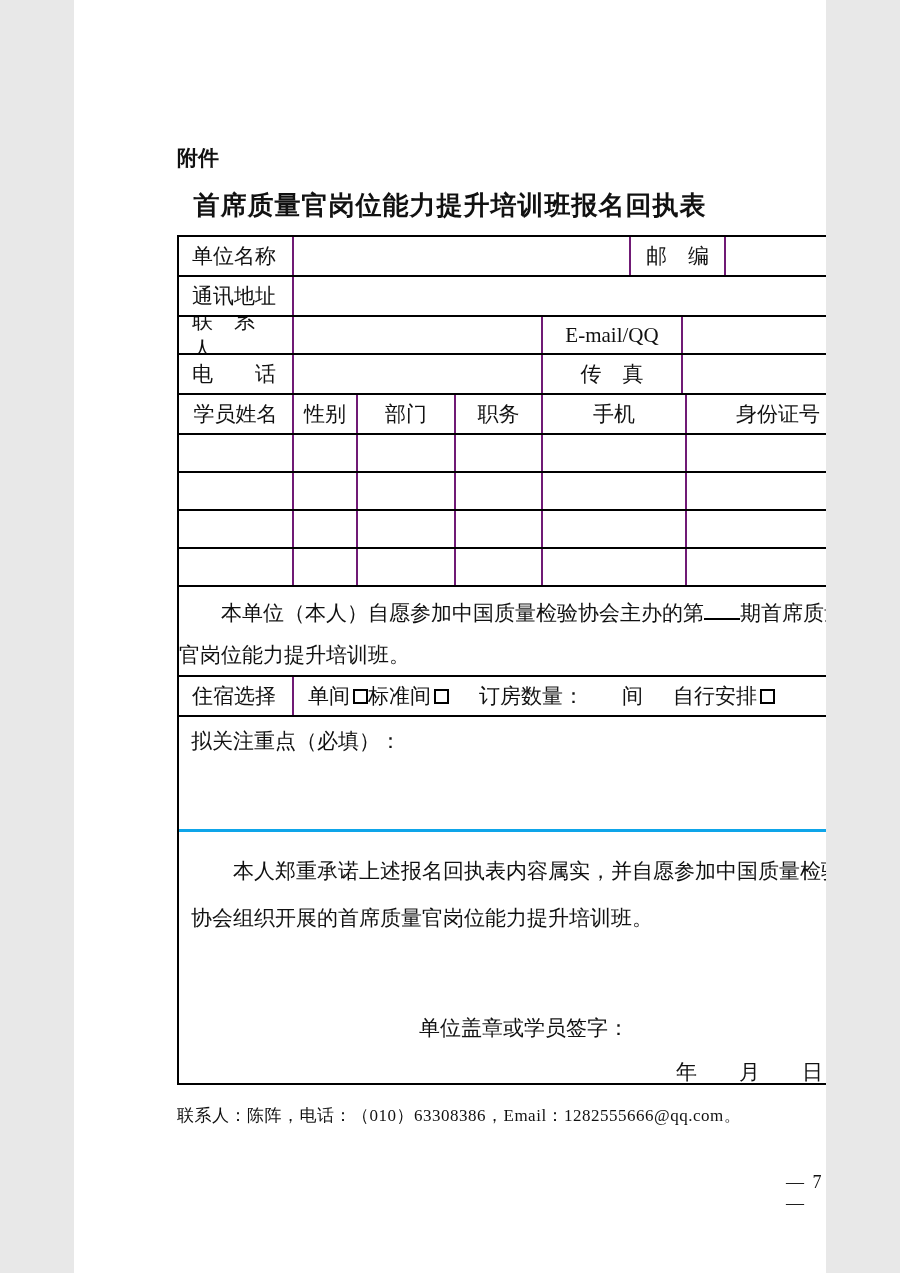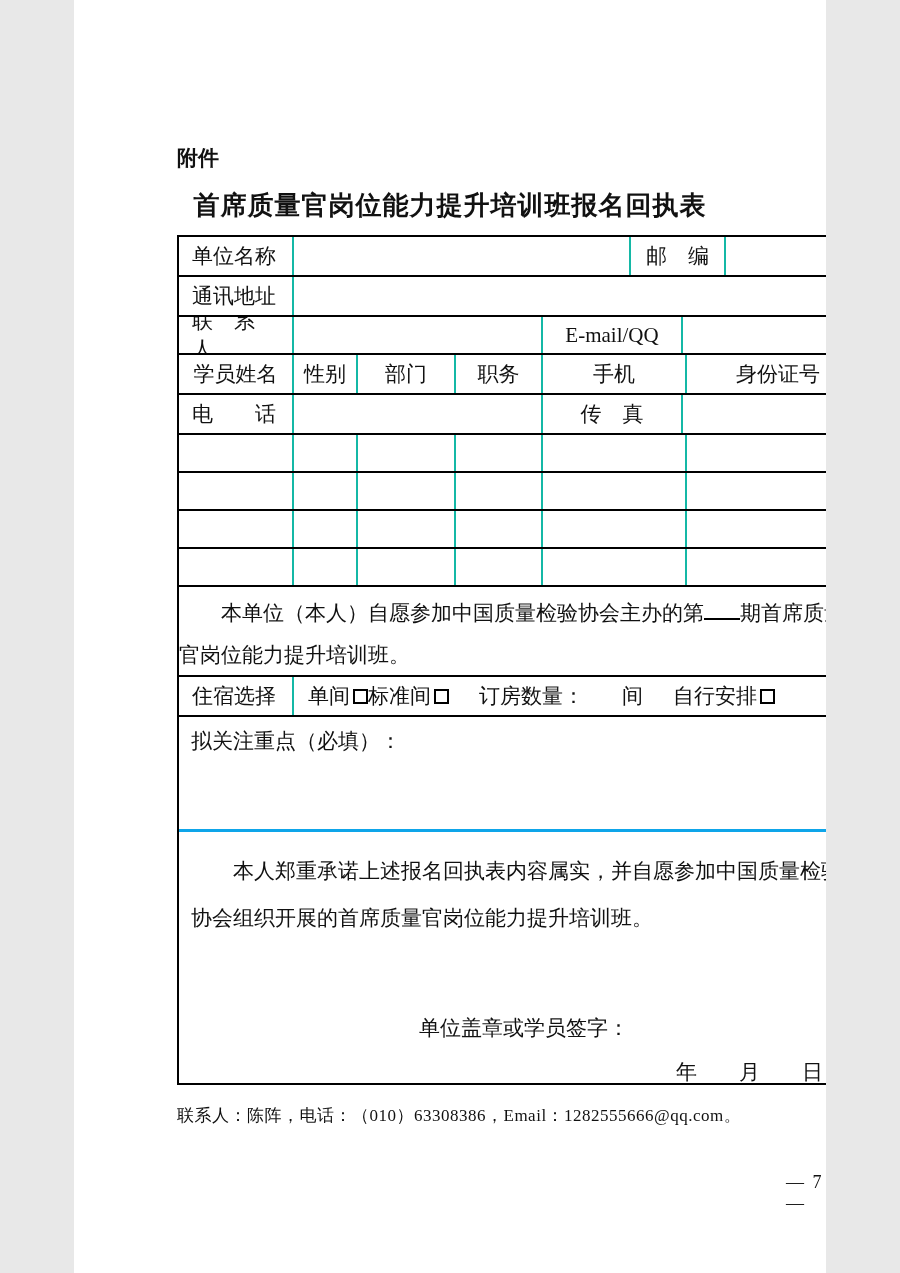--- a/index.html
+++ b/index.html
@@ -37,21 +37,21 @@
     position: absolute;
     left: 103px;
     top: 235px;
     width: 694px;
     border: 2px solid #000;
     font-size: 21px;
   }
   .frow { display: flex; border-bottom: 2px solid #000; }
   .frow.last { border-bottom: none; }
   .cell {
-    border-right: 2px solid #14b8a6;
+    border-right: 2px solid #701a75;
     display: flex;
     align-items: center;
     overflow: hidden;
   }
   .cell.endc { border-right: none; }
   .lbl { padding-left: 13px; }
   .ctr { justify-content: center; padding-left: 0; }
   .h40 { height: 40px; }
   .h38 { height: 38px; }
   
@@ -163,33 +163,33 @@
     </div>
 
     <div class="frow h38">
       <div class="cell wA lbl">联　系　人</div>
       <div class="cell w249"></div>
       <div class="cell w140 ctr">E-mail/QQ</div>
       <div class="cell w190 endc"></div>
     </div>
 
     <div class="frow h40">
+      <div class="cell wA lbl">电　　话</div>
+      <div class="cell w249"></div>
+      <div class="cell w140 ctr">传　真</div>
+      <div class="cell w190 endc"></div>
+    </div>
+
+    <div class="frow h40">
       <div class="cell wA ctr">学员姓名</div>
       <div class="cell c2 ctr">性别</div>
       <div class="cell c3 ctr">部门</div>
       <div class="cell c4 ctr">职务</div>
       <div class="cell c5 ctr">手机</div>
       <div class="cell c6 ctr endc">身份证号</div>
-    </div>
-
-    <div class="frow h40">
-      <div class="cell wA lbl">电　　话</div>
-      <div class="cell w249"></div>
-      <div class="cell w140 ctr">传　真</div>
-      <div class="cell w190 endc"></div>
     </div>
 
     <div class="frow h38">
       <div class="cell wA"></div>
       <div class="cell c2"></div>
       <div class="cell c3"></div>
       <div class="cell c4"></div>
       <div class="cell c5"></div>
       <div class="cell c6 endc"></div>
     </div>

